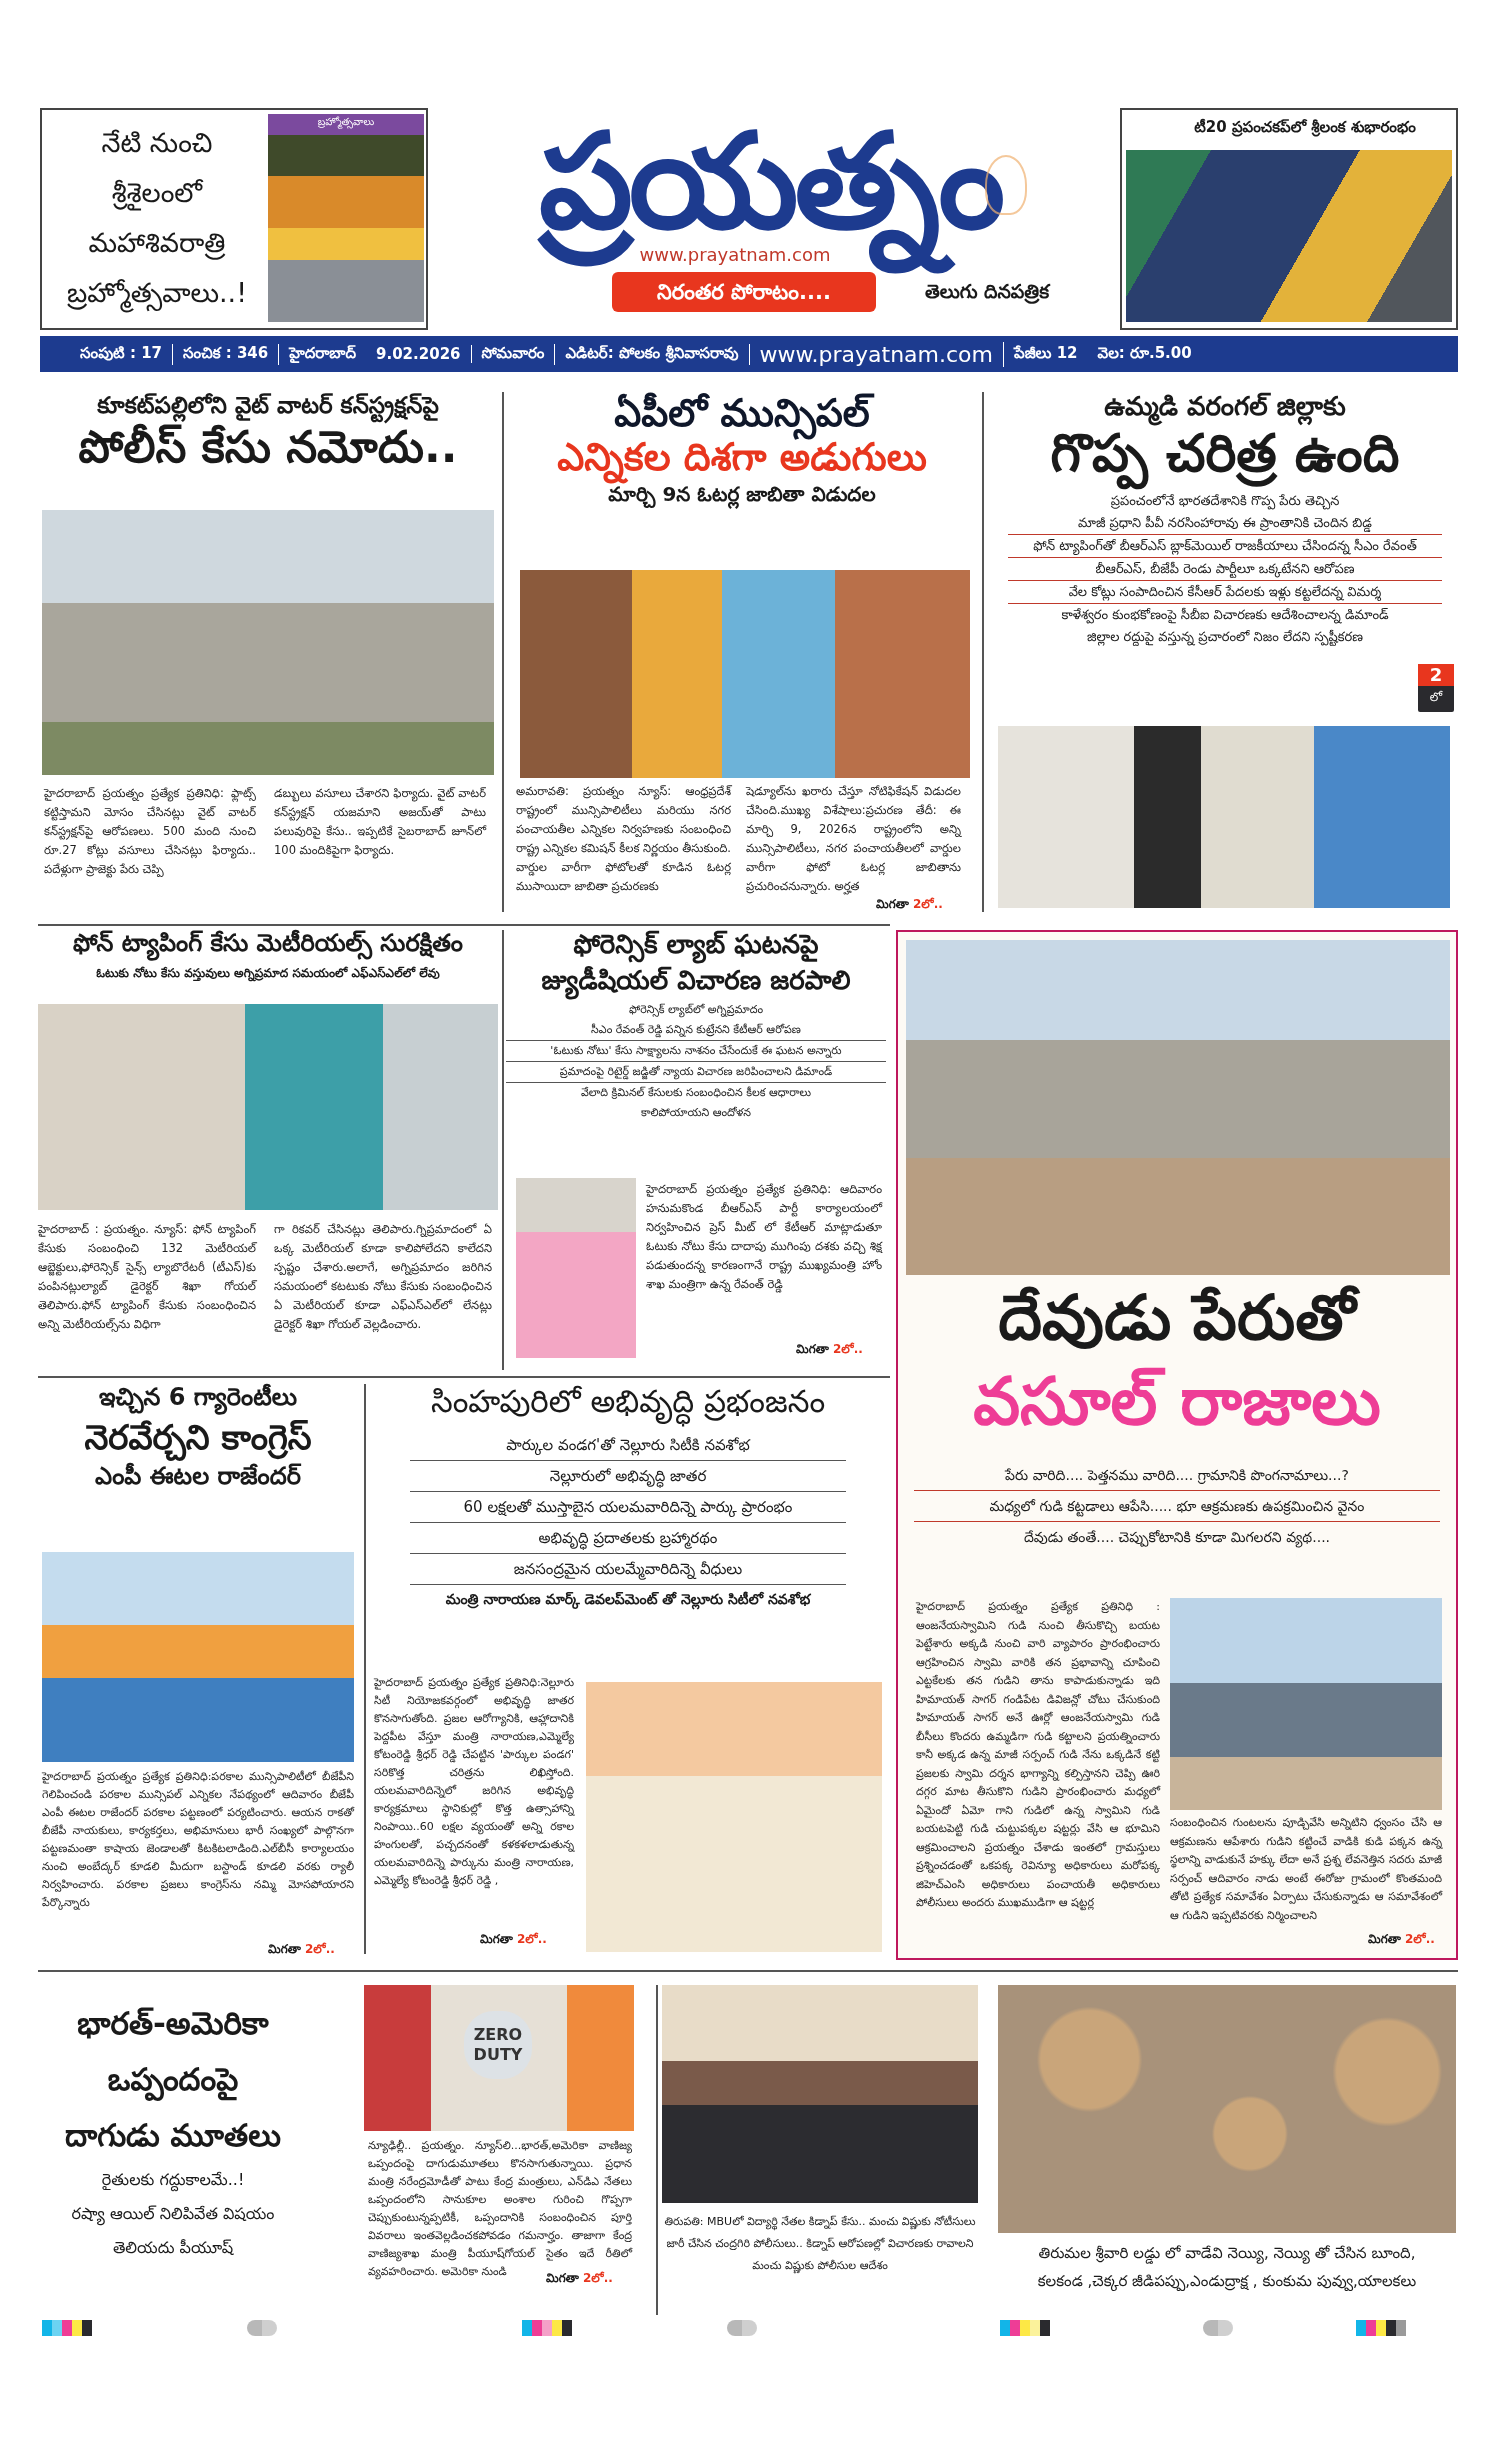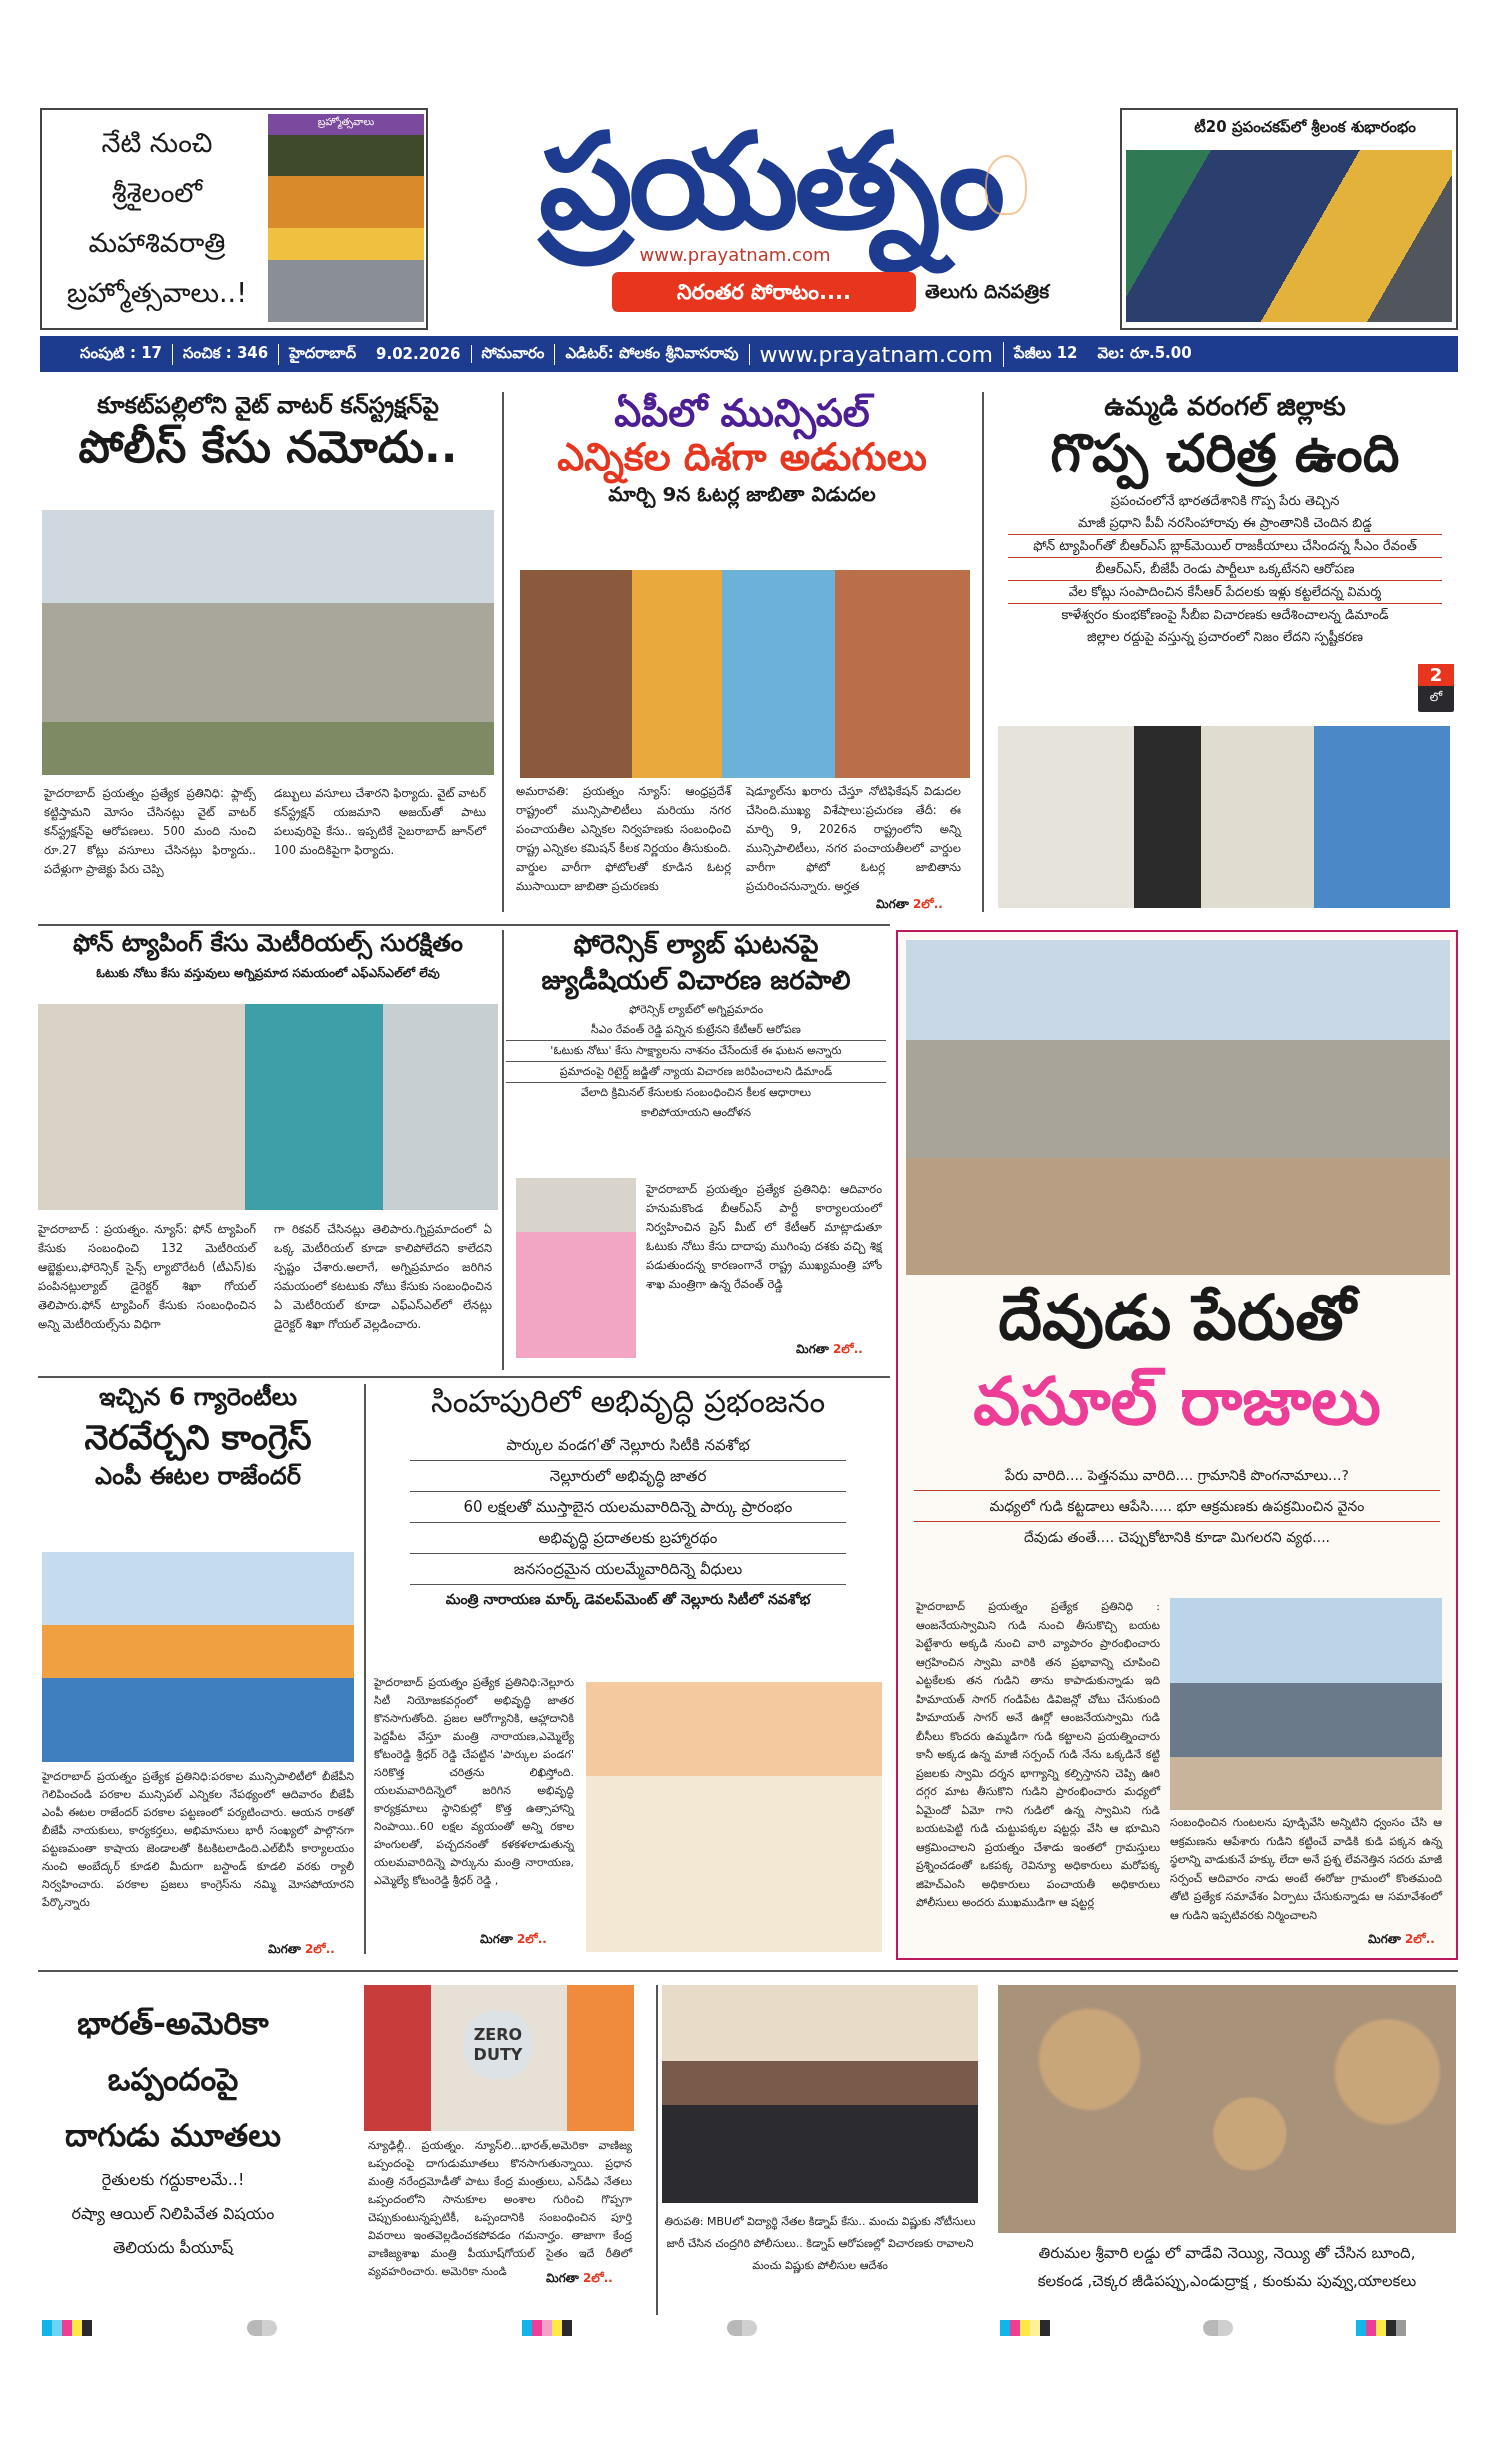--- a/index.html
+++ b/index.html
@@ -36,21 +36,21 @@
   <div class="abs img" style="left:226px;top:4px;width:156px;height:208px;background:linear-gradient(180deg,#7b4a9e 0 10%,#3f4a2a 10% 30%,#d98a2a 30% 55%,#f0c040 55% 70%,#8a8f96 70% 100%);">
     <div class="center" style="color:#fff;font-size:10px;padding-top:2px;">బ్రహ్మోత్సవాలు</div>
   </div>
 </div>
 
 <div class="abs center" style="left:450px;top:96px;width:640px;height:180px;">
   <div style="font-size:132px;font-weight:bold;color:#1d3b8f;line-height:170px;letter-spacing:-4px;">ప్రయత్నం</div>
 </div>
 <div class="abs" style="left:985px;top:155px;width:42px;height:60px;border:2px solid #f0b070;border-radius:50% 50% 40% 40%;opacity:.7;"></div>
 <div class="abs center" style="left:620px;top:244px;width:230px;font-size:18px;color:#c0392b;">www.prayatnam.com</div>
-<div class="abs center" style="left:612px;top:272px;width:304px;height:40px;background:#e8361e;color:#fff;border-radius:6px;font-size:21px;line-height:40px;font-weight:bold;">
+<div class="abs center" style="left:612px;top:272px;width:264px;height:40px;background:#e8361e;color:#fff;border-radius:6px;font-size:21px;line-height:40px;font-weight:bold;">
   <span>నిరంతర పోరాటం....</span>
 </div>
 <div class="abs" style="left:925px;top:280px;font-size:19px;font-weight:bold;">తెలుగు దినపత్రిక</div>
 
 <div class="abs box" style="left:1120px;top:108px;width:338px;height:222px;">
   <div class="abs center" style="left:20px;top:8px;width:326px;font-size:15px;font-weight:bold;">టీ20 ప్రపంచకప్‌లో శ్రీలంక శుభారంభం</div>
   <div class="abs img" style="left:4px;top:40px;width:326px;height:172px;background:linear-gradient(120deg,#2f7a55 0 20%,#2a3f6e 20% 55%,#e3b23a 55% 80%,#51565c 80%);"></div>
 </div>
 
 <div class="abs masthead-bar" style="left:40px;top:336px;width:1418px;padding-left:28px;">
@@ -68,21 +68,21 @@
 <div class="abs" style="left:38px;top:392px;width:460px;height:530px;">
   <div class="center hd" style="font-size:23px;">కూకట్‌పల్లిలోని వైట్ వాటర్ కన్‌స్ట్రక్షన్‌పై</div>
   <div class="center hd" style="font-size:44px;margin-top:4px;">పోలీస్ కేసు నమోదు..</div>
   <div class="abs img" style="left:4px;top:118px;width:452px;height:265px;background:linear-gradient(180deg,#cfd8de 0 35%,#a9a69c 35% 80%,#7d8a63 80%);"></div>
   <div class="abs body-text" style="left:6px;top:392px;width:212px;">హైదరాబాద్ ప్రయత్నం ప్రత్యేక ప్రతినిధి: ఫ్లాట్స్ కట్టిస్తామని మోసం చేసినట్లు వైట్ వాటర్ కన్‌స్ట్రక్షన్‌పై ఆరోపణలు. 500 మంది నుంచి రూ.27 కోట్లు వసూలు చేసినట్లు ఫిర్యాదు.. పదేళ్లుగా ప్రాజెక్టు పేరు చెప్పి</div>
   <div class="abs body-text" style="left:236px;top:392px;width:212px;">డబ్బులు వసూలు చేశారని ఫిర్యాదు. వైట్ వాటర్ కన్‌స్ట్రక్షన్ యజమాని అజయ్‌తో పాటు పలువురిపై కేసు.. ఇప్పటికే సైబరాబాద్ జూన్‌లో 100 మందికిపైగా ఫిర్యాదు.</div>
 </div>
 <div class="vrule" style="left:502px;top:392px;height:520px;"></div>
 
 <div class="abs" style="left:506px;top:392px;width:472px;height:530px;">
-  <div class="center hd" style="font-size:38px;color:#4c1d95;">ఏపీలో మున్సిపల్</div>
+  <div class="center hd" style="font-size:38px;color:#0f172a;">ఏపీలో మున్సిపల్</div>
   <div class="center hd" style="font-size:38px;color:#e8361e;">ఎన్నికల దిశగా అడుగులు</div>
   <div class="center hd" style="font-size:20px;margin-top:4px;">మార్చి 9న ఓటర్ల జాబితా విడుదల</div>
   <div class="abs img" style="left:14px;top:178px;width:450px;height:208px;background:linear-gradient(90deg,#8b5a3c 0 25%,#e9a93c 25% 45%,#6cb2d8 45% 70%,#b9704a 70%);"></div>
   <div class="abs body-text" style="left:10px;top:390px;width:215px;">అమరావతి: ప్రయత్నం న్యూస్: ఆంధ్రప్రదేశ్ రాష్ట్రంలో మున్సిపాలిటీలు మరియు నగర పంచాయతీల ఎన్నికల నిర్వహణకు సంబంధించి రాష్ట్ర ఎన్నికల కమిషన్ కీలక నిర్ణయం తీసుకుంది. వార్డుల వారీగా ఫోటోలతో కూడిన ఓటర్ల ముసాయిదా జాబితా ప్రచురణకు</div>
   <div class="abs body-text" style="left:240px;top:390px;width:215px;">షెడ్యూల్‌ను ఖరారు చేస్తూ నోటిఫికేషన్ విడుదల చేసింది.ముఖ్య విశేషాలు:ప్రచురణ తేదీ: ఈ మార్చి 9, 2026న రాష్ట్రంలోని అన్ని మున్సిపాలిటీలు, నగర పంచాయతీలలో వార్డుల వారీగా ఫోటో ఓటర్ల జాబితాను ప్రచురించనున్నారు. అర్హత</div>
   <div class="abs more" style="left:370px;top:505px;"><span>మిగతా</span> <span class="red">2లో..</span></div>
 </div>
 <div class="vrule" style="left:982px;top:392px;height:520px;"></div>
 
 <div class="abs" style="left:988px;top:392px;width:474px;height:530px;">

